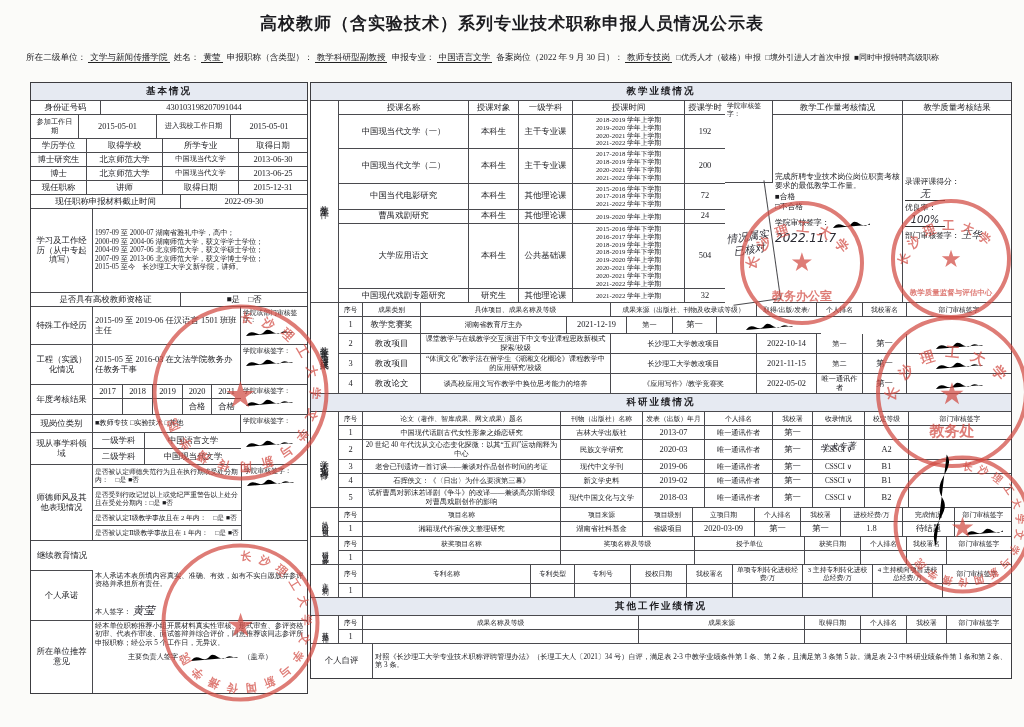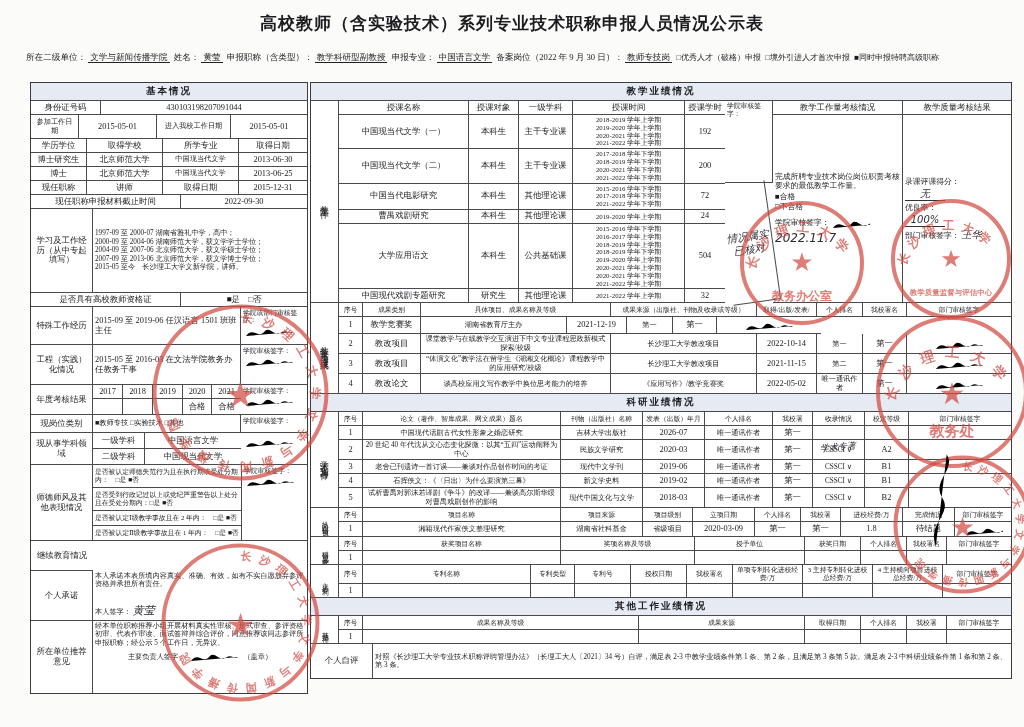--- a/index.html
+++ b/index.html
@@ -440,21 +440,21 @@
     <div class="c xs" style="width:40px">我校署</div>
     <div class="c xs" style="width:52px">收录情况</div>
     <div class="c xs" style="width:44px">校定等级</div>
     <div class="c xs" style="width:102px">部门审核签字</div>
    </div>
 
     <div class="row">
      <div class="c" style="width:24px">1</div>
      <div class="c sm" style="width:198px">中国现代话剧古代女性形象之婚恋研究</div>
      <div class="c sm" style="width:82px">吉林大学出版社</div>
-     <div class="c" style="width:62px">2026-07</div>
+     <div class="c" style="width:62px">2013-07</div>
      <div class="c sm" style="width:68px">唯一通讯作者</div>
      <div class="c" style="width:40px">第一</div>
      <div class="c sm" style="width:52px"></div>
      <div class="c" style="width:44px"></div>
      <div class="c" style="width:102px"></div>
     </div>
 
     <div class="row">
      <div class="c" style="width:24px">2</div>
      <div class="c sm" style="width:198px">20 世纪 40 年代沈从文心态变化探微：以其“五四”运动阐释为中心</div>

